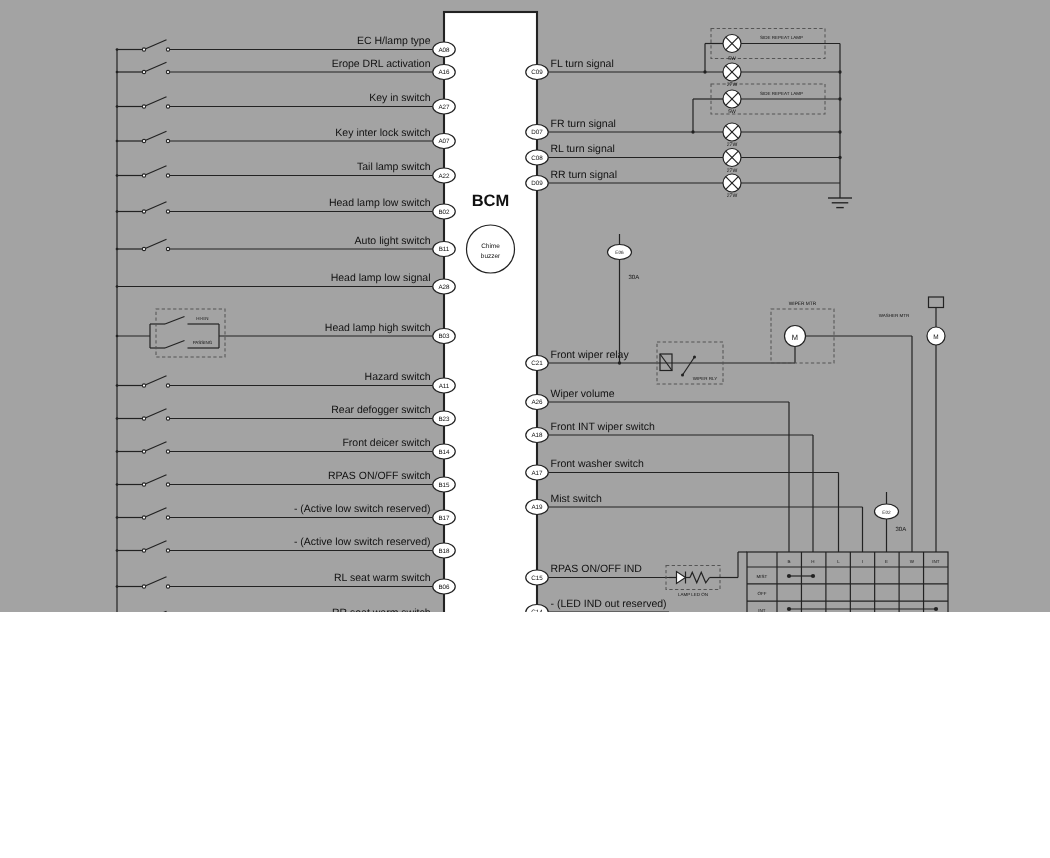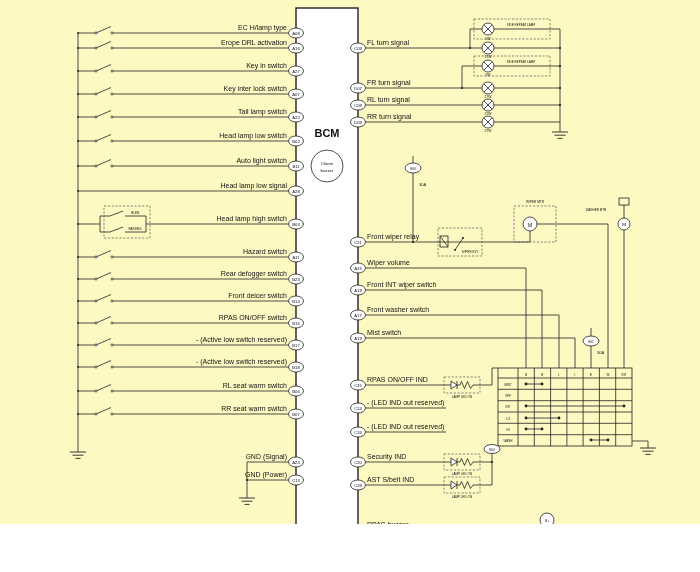--- a/index.html
+++ b/index.html
@@ -1,16 +1,16 @@
 <!DOCTYPE html>
 <html><head>
 <meta charset="utf-8">
 <style>
   html,body{margin:0;padding:0;background:#fff;}
-  .canvas{position:relative;width:700px;height:524px;background:#fef9c3;overflow:hidden;font-family:"Liberation Sans",sans-serif;}
+  .canvas{position:relative;width:700px;height:408px;background:#a3a3a3;overflow:hidden;font-family:"Liberation Sans",sans-serif;}
   svg{display:block;}
   svg text{fill:#111;font-family:"Liberation Sans",sans-serif;}
   .w{stroke:#222;stroke-width:0.8;fill:none;}
   .bx{stroke:#222;stroke-width:1.4;fill:#fff;}
   .dash{stroke:#555;stroke-width:0.7;fill:none;stroke-dasharray:2.2 1.6;}
   .pin{stroke:#222;stroke-width:0.8;fill:#fff;}
   .oc{fill:#fff;stroke:#222;stroke-width:0.7;}
   .dot{fill:#222;stroke:none;}
   .t11{font-size:11px;font-weight:bold;}
   .t7{font-size:7px;}

